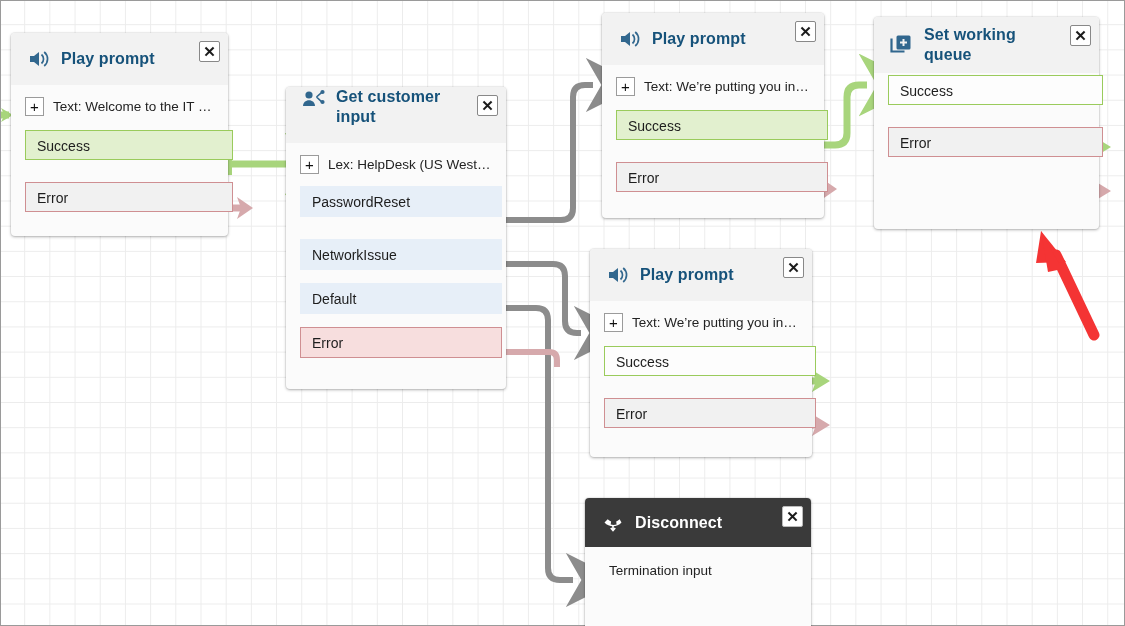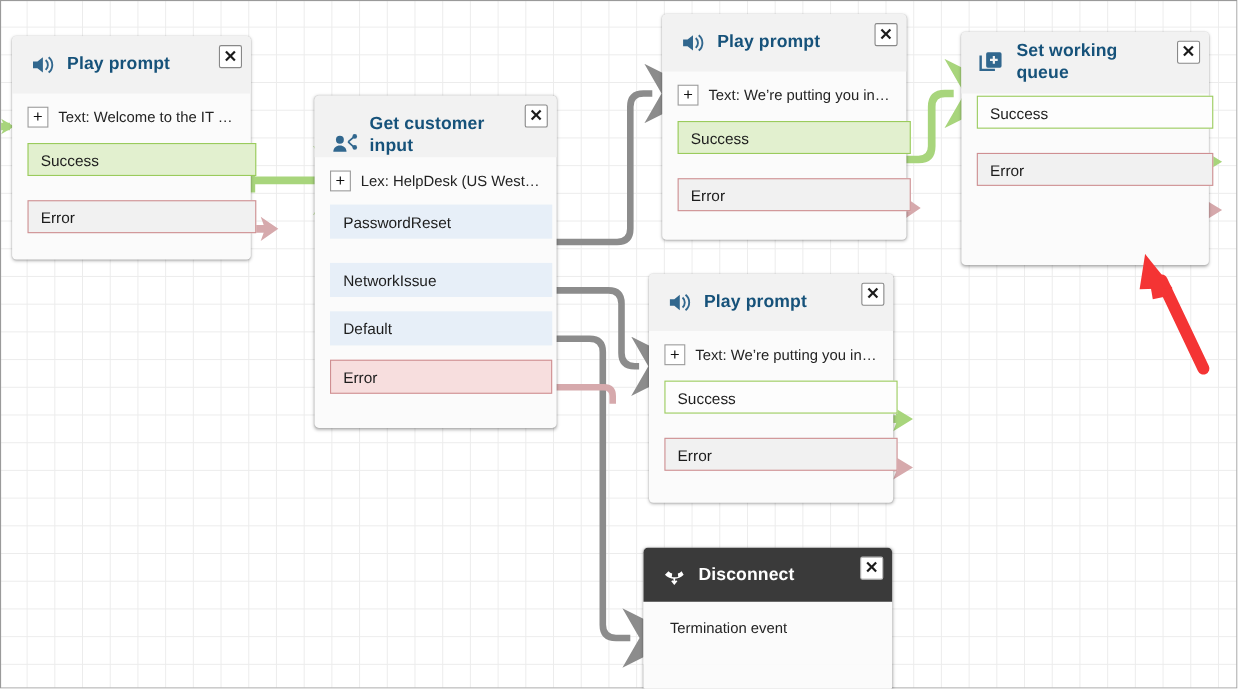--- a/index.html
+++ b/index.html
@@ -167,21 +167,21 @@
           <span>Success</span>
         </div>
         <div class="branch error" style="margin-right:-5px;">
           <span>Error</span>
         </div>
       </div>
     </div>
   </div>
 
   <div class="node" id="n2" style="left:285px;top:86px;width:220px;height:302px;">
-    <div class="node-head" style="min-height:56px;align-items:flex-end;">
+    <div class="node-head" style="min-height:56px;align-items:flex-start;">
       <span class="head-icon">
         <svg width="24" height="20" viewBox="0 0 24 20">
           <circle cx="7" cy="6" r="3.6" fill="currentColor"></circle>
           <path d="M1 17c0-3.6 2.7-5.8 6-5.8s6 2.2 6 5.8z" fill="currentColor"></path>
           <circle cx="20.5" cy="3" r="2.1" fill="currentColor"></circle>
           <circle cx="20.5" cy="13" r="2.1" fill="currentColor"></circle>
           <path d="M14.5 8 L19.5 3.6 M14.5 8 L19.5 12.6" stroke="currentColor" stroke-width="1.6" fill="none"></path>
         </svg>
       </span>
       <span class="head-title" style="max-width:125px;">Get customer input</span>
@@ -230,21 +230,21 @@
         <div class="branch success" style="margin-right:-4px;">
           <span>Success</span>
         </div>
         <div class="branch error" style="margin-right:-4px;">
           <span>Error</span>
         </div>
       </div>
     </div>
   </div>
 
-  <div class="node" id="n4" style="left:873px;top:28px;width:225px;height:212px;">
+  <div class="node" id="n4" style="left:873px;top:16px;width:225px;height:212px;">
     <div class="node-head" style="min-height:56px;">
       <span class="head-icon">
         <svg width="24" height="22" viewBox="0 0 24 22">
           <path d="M1.5 4.5v13h13" stroke="currentColor" stroke-width="2.2" fill="none"></path>
           <rect x="6.5" y="1.5" width="14" height="14" rx="1.5" fill="currentColor"></rect>
           <path d="M13.5 5v7M10 8.5h7" stroke="#f2f2f2" stroke-width="2" fill="none"></path>
         </svg>
       </span>
       <span class="head-title" style="max-width:120px;">Set working queue</span>
       <span class="close-btn">✕</span>
@@ -295,21 +295,21 @@
         <svg width="24" height="20" viewBox="0 0 24 20">
           <path d="M3.5 10.5c4.5-5 12.5-5 17 0l-3.2 3.2c-.9-1-2.1-1.7-3.4-2.1l.4-3.1c-1.9-.5-4-.5-5.9 0l.4 3.1c-1.3.4-2.5 1.1-3.4 2.1z" fill="currentColor" transform="rotate(180 12 10)"></path>
           <path d="M12 12.5v4.5M9.8 15l2.2 2.6L14.2 15" stroke="currentColor" stroke-width="1.6" fill="none"></path>
         </svg>
       </span>
       <span class="head-title">Disconnect</span>
       <span class="close-btn">✕</span>
     </div>
     <div class="node-body" style="background:#fbfbfb;">
       <div class="param-row" style="padding-left:24px;padding-top:16px;">
-        <span class="param-text">Termination event</span>
+        <span class="param-text">Termination input</span>
       </div>
     </div>
   </div>
 
   <svg id="annotation" viewBox="0 0 110 135">
     <g>
       <path d="M78,119 L40,39" stroke="#f43434" stroke-width="11" stroke-linecap="round" fill="none"></path>
       <path d="M25,15 L50,46 L20,47 Z" fill="#f43434"></path>
       <path d="M25,15 L46,53 L32,56 Z" fill="#f43434"></path>
     </g>

